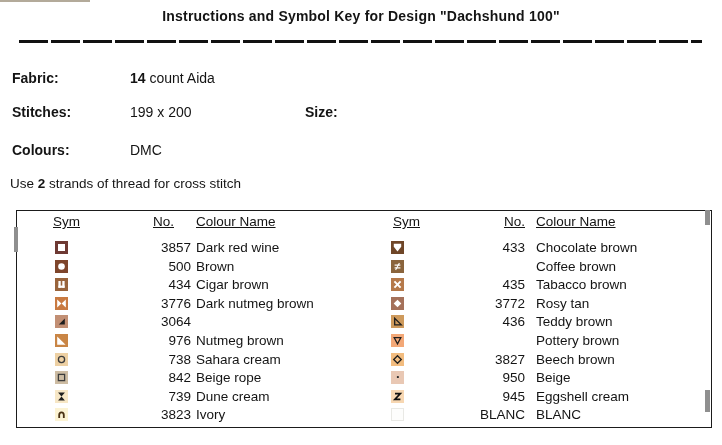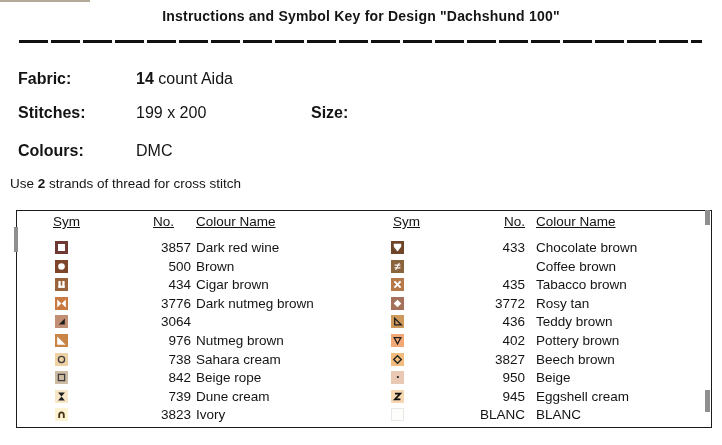--- a/index.html
+++ b/index.html
@@ -5,21 +5,21 @@
   html,body{margin:0;padding:0;background:#ffffff;}
   .page{
     position:relative;width:722px;height:445px;background:#ffffff;
     font-family:"Liberation Sans", sans-serif;color:#141414;overflow:hidden;
   }
   .title{
     position:absolute;top:8px;left:0;width:100%;text-align:center;
     font-size:14px;font-weight:bold;letter-spacing:.2px;
   }
   .rule{position:absolute;top:39px;left:16px;}
-  .inforow{position:absolute;left:8px;width:592px;height:16px;font-size:16px;}
+  .inforow{position:absolute;left:2px;width:592px;height:16px;font-size:14px;}
   .inforow .label{position:absolute;left:10px;font-weight:bold;}
   .inforow .val{position:absolute;left:128px;}
   .b{font-weight:bold;}
   #size-label{position:absolute;left:303px;font-weight:bold;}
   #size-value{position:absolute;left:349px;}
   #strands-row{position:absolute;left:10px;top:176px;font-size:13.5px;}
   .key-table{
     position:absolute;left:16px;top:210px;width:694px;height:216px;
     border:1.5px solid #1b1b1b;background:#ffffff;
   }
@@ -241,21 +241,20 @@
           <span class="no">436</span>
           <span class="name">Teddy brown</span>
         </div>
         <div class="krow kright" style="top: 121px;">
           <span class="sym">
             <svg width="13" height="13">
               <rect width="13" height="13" fill="#F3A877"></rect>
               <polygon points="3.2,3.7 9.8,3.7 6.5,9.9" fill="none" stroke="#1e1e1e" stroke-width="1.3"></polygon>
             </svg>
           </span>
-          <span class="no">402</span>
           <span class="name">Pottery brown</span>
         </div>
         <div class="krow kright" style="top: 139.6px;">
           <span class="sym">
             <svg width="13" height="13">
               <rect width="13" height="13" fill="#F2BC7F"></rect>
               <polygon points="6.5,2.7 10.3,6.5 6.5,10.3 2.7,6.5" fill="none" stroke="#1e1e1e" stroke-width="1.3"></polygon>
             </svg>
           </span>
           <span class="no">3827</span>

